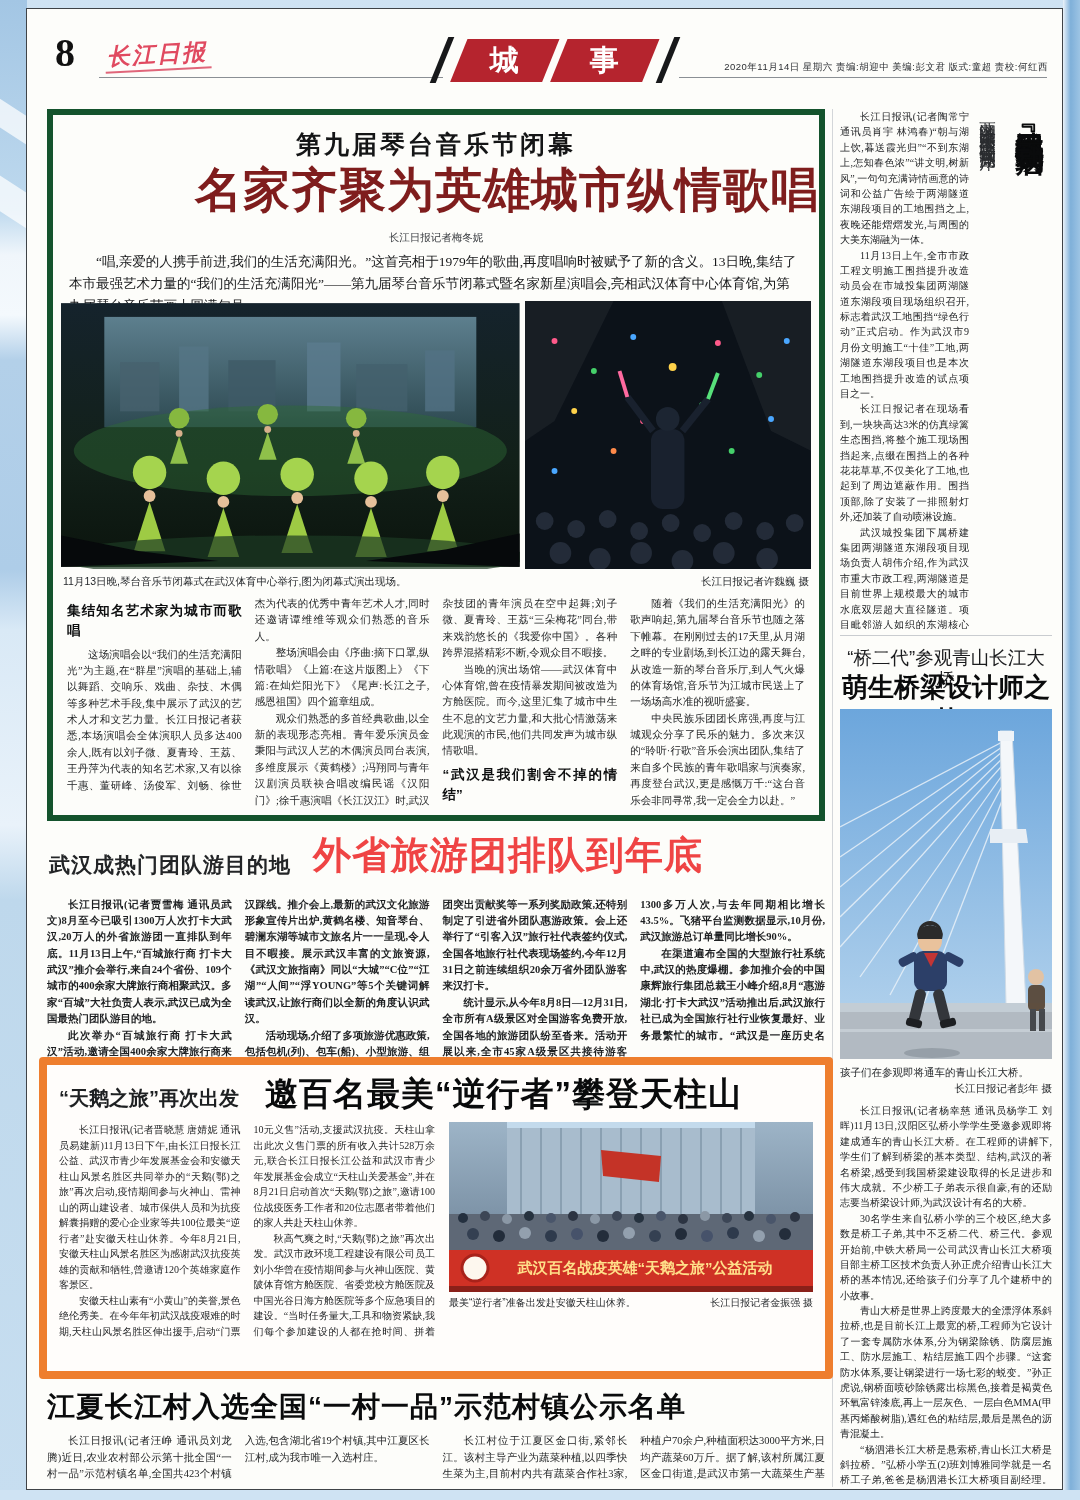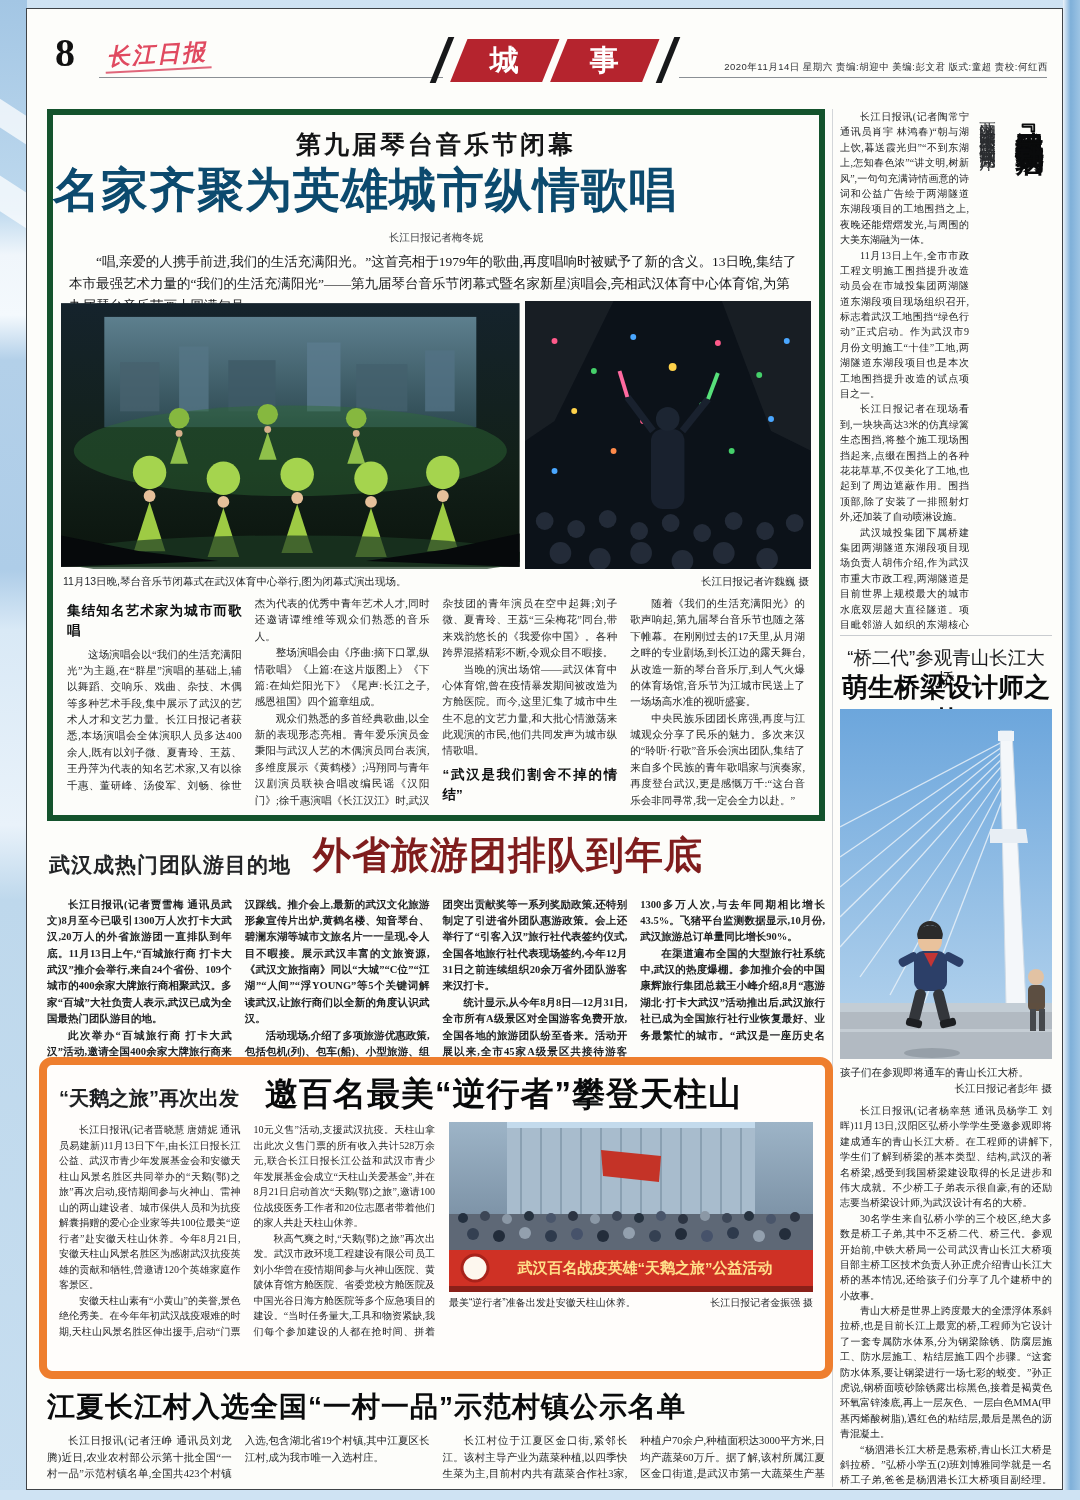--- a/index.html
+++ b/index.html
@@ -37,21 +37,21 @@
   
   .colbody{column-gap:13px;text-align:justify;font:10.5px/1.56 "Liberation Serif",serif;color:#1d1f21;overflow:hidden;}
   .colbody p{margin:0;text-indent:2em;}
   .colbody h3{font:700 13.5px/1.5 "Liberation Sans",sans-serif;color:#0e0f10;margin:5px 0 5px;text-indent:0;}
   .caprow{display:flex;justify-content:space-between;font:10.5px/1.4 "Liberation Sans",sans-serif;color:#26292c;}
   .vline{position:absolute;left:805px;top:100px;width:1px;height:1378px;background:#d3d6d9;}
 
   
   .fest-box{position:absolute;left:20px;top:100px;width:778px;height:712px;border:6px solid #14532d;box-sizing:border-box;}
   .fest-kicker{position:absolute;top:14px;width:100%;text-align:center;font:600 25px/1.2 "Liberation Sans",sans-serif;color:#141516;letter-spacing:3px;}
-  .fest-head{position:absolute;top:46px;width:100%;text-align:left;font:800 47px/1.25 "Liberation Sans",sans-serif;color:#0c4a6e;letter-spacing:1px;}
+  .fest-head{position:absolute;top:46px;width:100%;text-align:right;font:800 47px/1.25 "Liberation Sans",sans-serif;color:#7f1d1d;letter-spacing:1px;}
   .fest-byline{position:absolute;top:116px;width:100%;text-align:center;font:10.5px/1.2 "Liberation Sans",sans-serif;color:#3a3d41;}
   .fest-lede{position:absolute;top:136px;left:16px;right:16px;font:13.5px/1.62 "Liberation Serif",serif;color:#17181a;text-indent:2em;}
   .fest-photos{position:absolute;top:186px;left:8px;right:8px;height:268px;display:flex;gap:5px;}
   .fest-photos svg{display:block;}
   .fest-cap{position:absolute;top:459px;left:10px;right:10px;}
   .fest-body{position:absolute;top:481px;left:14px;right:14px;height:218px;column-count:4;}
 
   
   .brief{position:absolute;left:813px;top:100px;width:212px;height:520px;display:flex;gap:7px;}
   .brief-text{width:132px;height:520px;overflow:hidden;text-align:justify;font:10px/1.54 "Liberation Serif",serif;color:#202225;}
@@ -66,25 +66,25 @@
   .bridge-photo{position:absolute;left:813px;top:700px;width:212px;height:350px;}
   .bridge-cap{position:absolute;left:813px;top:1056px;width:212px;font:10.5px/1.5 "Liberation Sans",sans-serif;color:#26292c;}
   .bridge-cap .credit{text-align:right;}
   .bridge-body{position:absolute;left:813px;top:1094px;width:212px;height:382px;overflow:hidden;text-align:justify;font:10px/1.54 "Liberation Serif",serif;color:#202225;}
   .bridge-body p{margin:0;text-indent:2em;}
 
   
   .tour{position:absolute;left:20px;top:824px;width:778px;height:228px;}
   .tour-header{display:flex;align-items:flex-end;gap:22px;padding-left:2px;}
   .tour-kicker{font:600 21px/1.3 "Liberation Sans",sans-serif;color:#232527;letter-spacing:1px;}
-  .tour-head{font:800 38px/1.2 "Liberation Sans",sans-serif;color:#7f1d1d;letter-spacing:1px;}
+  .tour-head{font:800 38px/1.2 "Liberation Sans",sans-serif;color:#ef4444;letter-spacing:1px;}
   .tour-body{margin-top:18px;height:164px;column-count:4;font-weight:bold;}
 
   
-  .swan{position:absolute;left:12px;top:1048px;width:794px;height:322px;border:8px solid #ee7e2e;border-radius:13px;background:#fffdfb;box-sizing:border-box;padding:6px 12px;}
+  .swan{position:absolute;left:12px;top:1048px;width:794px;height:322px;border:8px solid #ee7e2e;border-radius:4px;background:#fffdfb;box-sizing:border-box;padding:6px 12px;}
   .swan-header{display:flex;align-items:baseline;gap:26px;margin-top:2px;}
   .swan-kicker{font:600 20px/1.3 "Liberation Sans",sans-serif;color:#1e2022;}
   .swan-head{font:800 33px/1.25 "Liberation Sans",sans-serif;color:#0a0b0c;letter-spacing:1px;}
   .swan-content{display:flex;gap:14px;margin-top:8px;}
   .swan-text{width:386px;height:230px;column-count:2;column-gap:13px;text-align:justify;font:10px/1.55 "Liberation Serif",serif;color:#1d1f21;overflow:hidden;}
   .swan-text p{margin:0;text-indent:2em;}
   .swan-right{flex:1;}
   .swan-right svg{display:block;}
   .swan-cap{margin-top:4px;font:10px/1.4 "Liberation Sans",sans-serif;text-align:right;}
 

